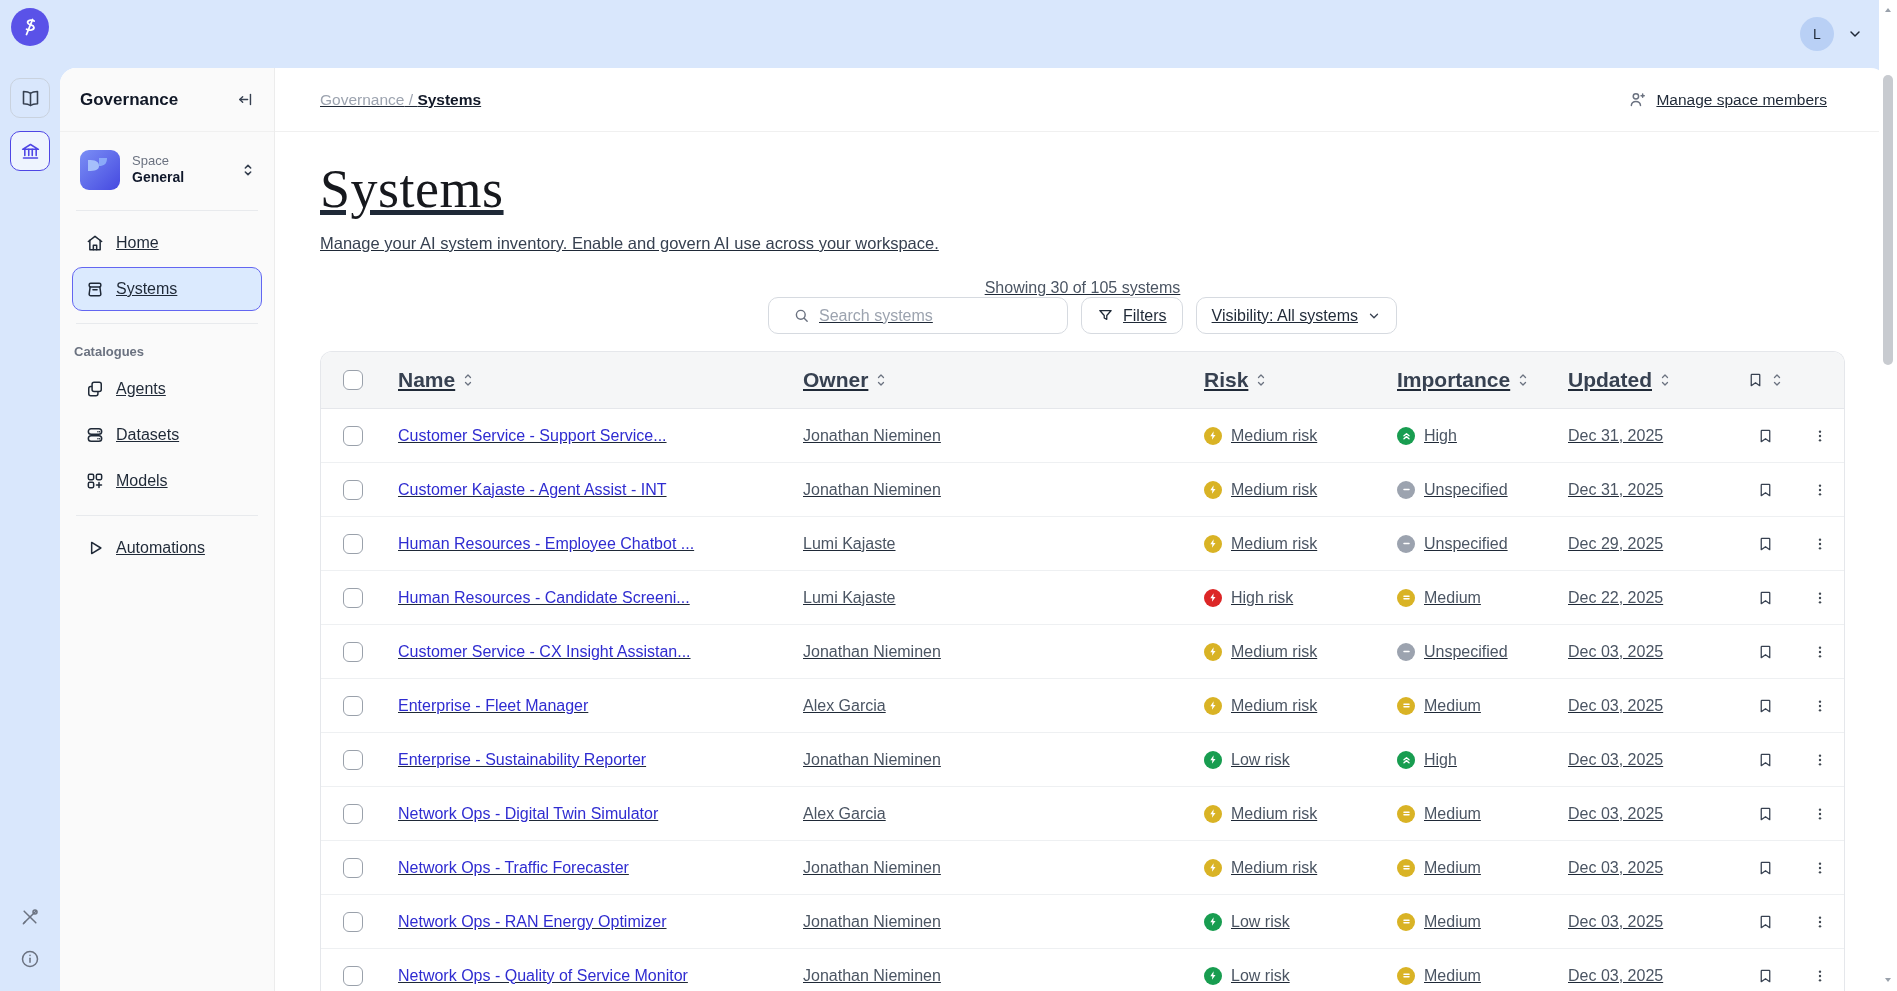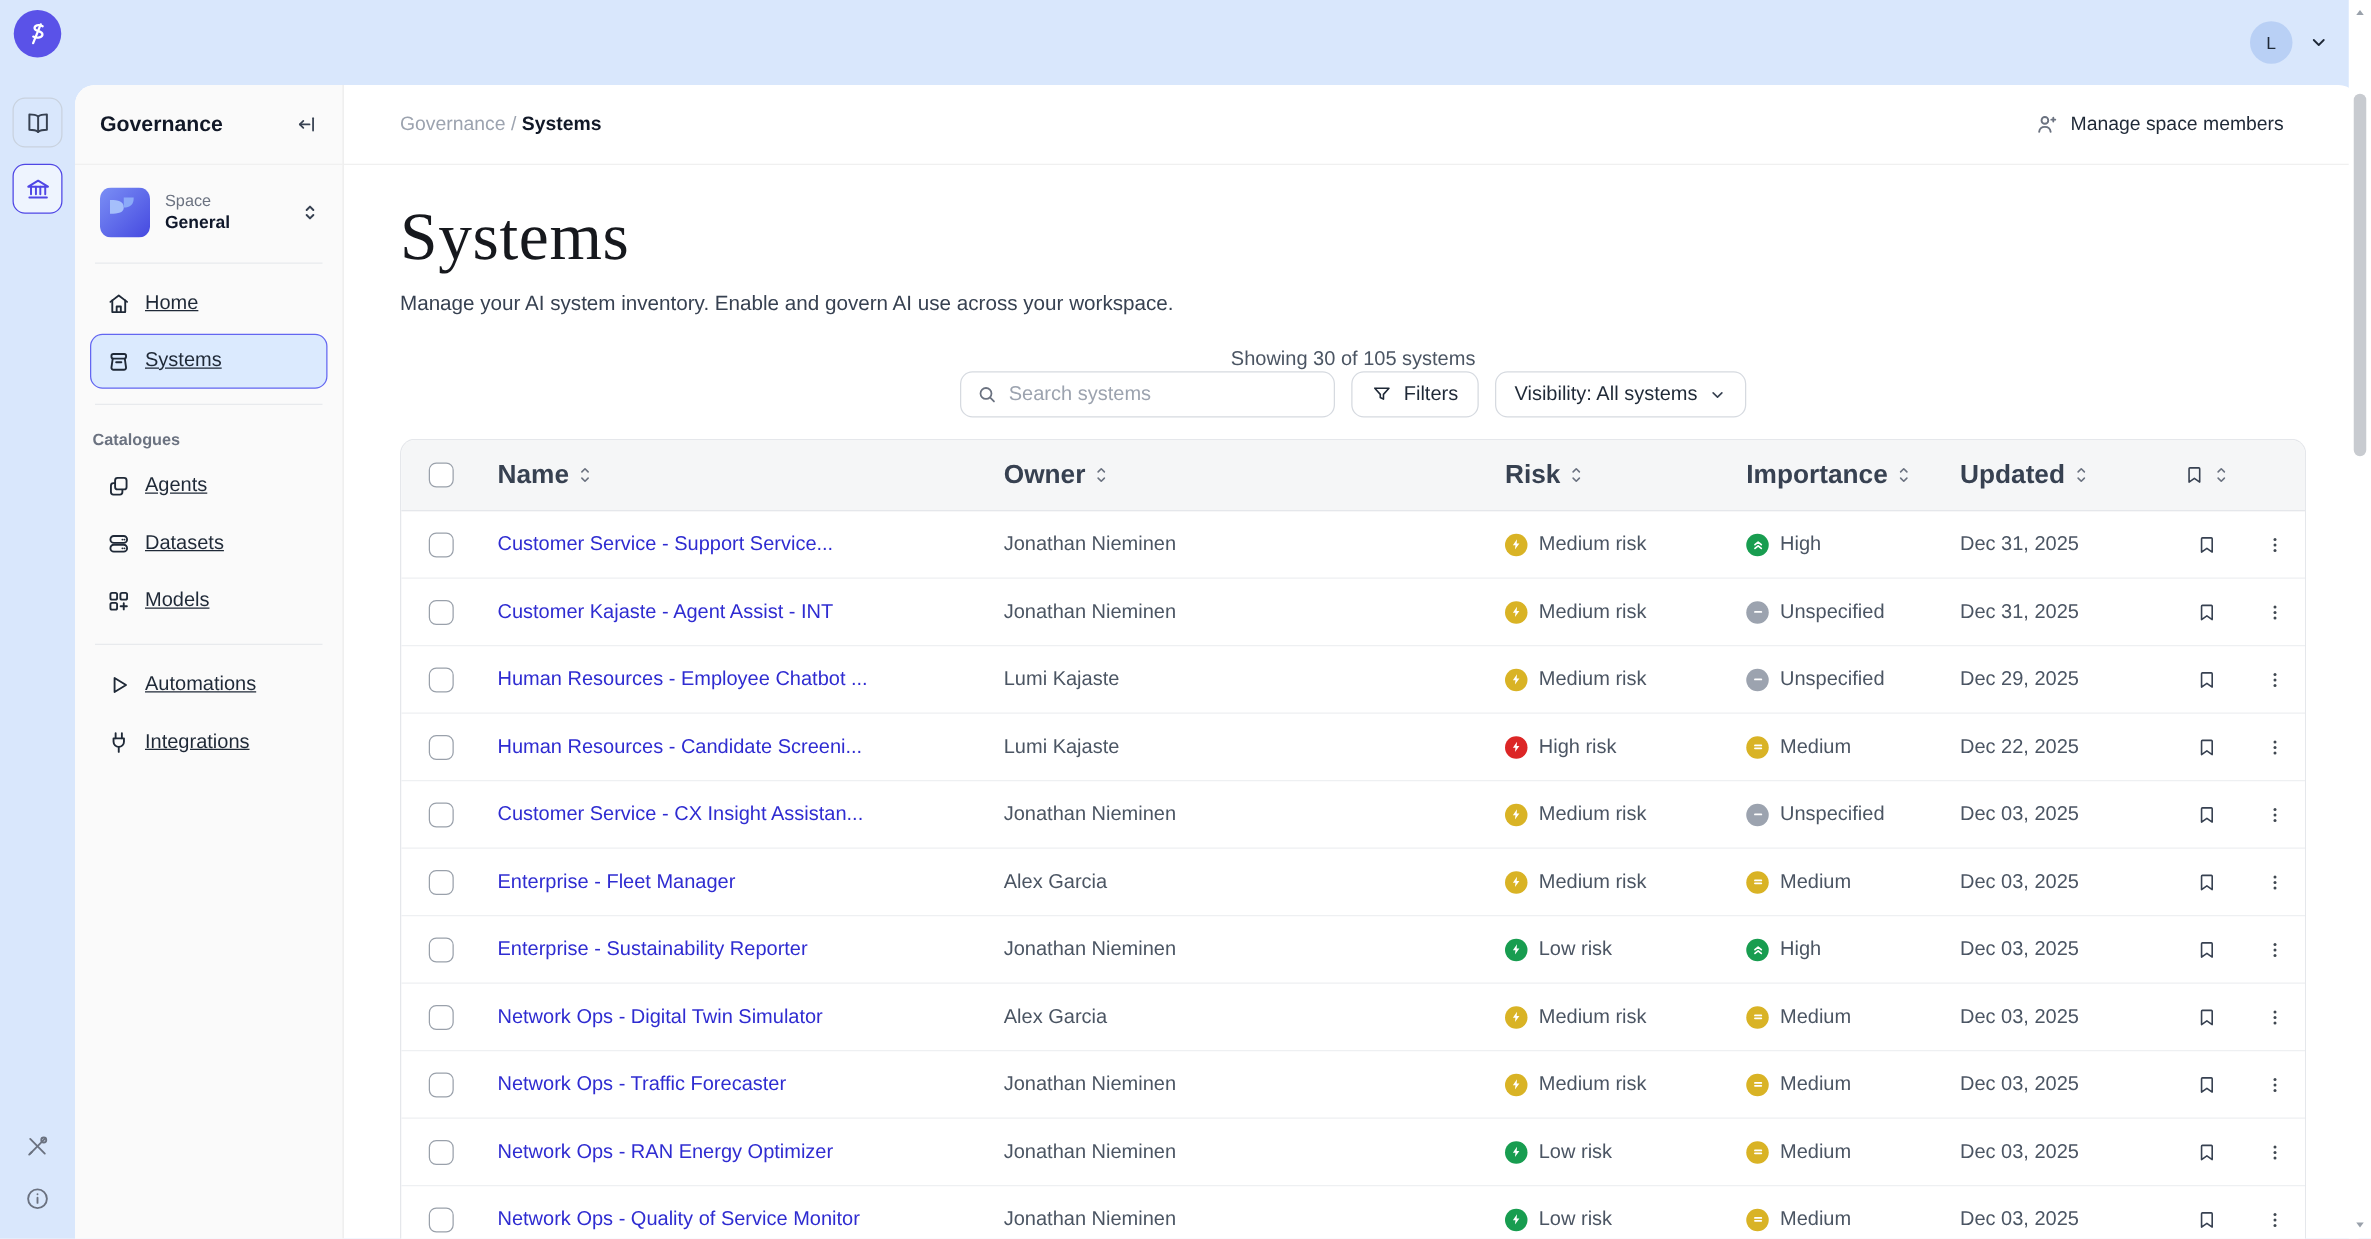--- a/index.html
+++ b/index.html
@@ -35,36 +35,36 @@
   .space-label { font-size:13px; color:#6b7280; }
   .space-name { font-size:14px; font-weight:700; color:#0f172a; }
   .space-chevrons { background:none; border:none; cursor:pointer; color:#374151; padding:2px; }
   .sb-div { height:1px; background:#e8eaed; margin:4px 16px 10px 16px; }
   .nav { padding:0 12px;text-decoration:underline; }
   .nav-item { display:flex; align-items:center; gap:11px; height:44px; padding:0 12px; border-radius:10px; font-size:16px; color:#1f2937; cursor:pointer; border:1.5px solid transparent; margin-bottom:2px; }
   .nav-item.active { background:#dbeafe; border-color:#6366f1; }
   .nav-section { font-size:13px; font-weight:700; color:#6b7280; padding:10px 14px 8px 14px; }
 
   
-  .content { flex:1; position:relative; min-width:0; }
+  .content { flex:1; position:relative; min-width:0;text-decoration:underline; }
   .crumb-bar { height:64px; display:flex; align-items:center; justify-content:space-between; padding:0 60px 0 45px; border-bottom:1px solid #f0f0f0; }
   .crumb { font-size:15.5px; color:#9ca3af; }
   .crumb .cur { color:#111827; font-weight:700; }
   .manage-btn { display:flex; align-items:center; gap:9px; background:none; border:none; cursor:pointer; font-size:15.5px; color:#1f2937; font-family:inherit; }
   .manage-btn svg { color:#6b7280; }
 
   .page-head { display:flex; align-items:flex-start; justify-content:space-between; padding:26px 42px 0 45px; }
   .page-title { font-family:"Liberation Serif", serif; font-size:54px; font-weight:400; color:#16181d; letter-spacing:.5px; }
   .add-btn { margin-top:12px; display:flex; align-items:center; gap:12px; background:#22262b; color:#ffffff; border:none; border-radius:26px; height:49px; padding:0 26px 0 22px; font-size:18px; font-family:inherit; cursor:pointer; }
   .page-desc { padding:14px 42px 0 45px; font-size:16.5px; color:#374151; }
 
   .toolbar { display:flex; align-items:center; justify-content:space-between; padding:26px 42px 0 45px;flex-direction:column; }
   .showing { font-size:16px; color:#4b5563; }
   .tools { display:flex; align-items:center; gap:13px; }
-  .search-box { display:flex; align-items:center; gap:9px; width:300px; height:37px; border:1px solid #d6dae0; border-radius:10px; padding:0 12px; background:#fff; color:#6b7280; }
+  .search-box { display:flex; align-items:center; gap:9px; width:300px; height:37px; border:1px solid #d6dae0; border-radius:10px; padding:0 24px; background:#fff; color:#6b7280; }
   .search-box input { border:none; outline:none; flex:1; font-size:16px; font-family:inherit; color:#374151; background:transparent; }
   .search-box input::placeholder { color:#9ca3af; }
   .tool-btn { display:flex; align-items:center; gap:9px; height:37px; border:1px solid #d6dae0; border-radius:10px; background:#fff; padding:0 15px; font-size:16px; color:#1f2937; font-family:inherit; cursor:pointer; }
 
   
   .table-card { margin:17px 42px 0 45px; border:1px solid #e5e7eb; border-radius:12px 12px 0 0; border-bottom:none; overflow:hidden; background:#fff; }
   .tr { display:grid; grid-template-columns:77px 405px 401px 193px 171px 167px 60px 1fr; align-items:center; height:54px; }
   .thead { background:#f5f6f7; height:57px; border-bottom:1px solid #e5e7eb; }
   .th { display:flex; align-items:center; gap:7px; font-size:21px; font-weight:700; color:#374151; cursor:pointer; }
   .sort-ico { color:#6b7280; }
@@ -252,30 +252,20 @@
     <div class="sb-div" style="margin-top:10px;"></div>
     <div class="nav">
       <div class="nav-item">
         <span>
             <svg width="20" height="20" viewBox="0 0 24 24" fill="none" stroke="#1f2937" stroke-width="1.8" stroke-linejoin="round">
               <path d="M8 5.3v13.4L19 12z"></path>
             </svg>
           </span>
         <span>Automations</span>
       </div>
-      <div class="nav-item">
-        <span>
-            <svg width="20" height="20" viewBox="0 0 24 24" fill="none" stroke="#1f2937" stroke-width="1.8" stroke-linecap="round" stroke-linejoin="round">
-              <path d="M9 3v5M15 3v5"></path>
-              <path d="M7 8h10v3.2a5 5 0 0 1-10 0z"></path>
-              <path d="M12 16.2V21"></path>
-            </svg>
-          </span>
-        <span>Integrations</span>
-      </div>
     </div>
   </div>
 
   <div class="content">
     <div class="crumb-bar">
       <div class="crumb">
         <span>Governance</span><span> / </span><span class="cur">Systems</span>
       </div>
       <button class="manage-btn">
         <span>

